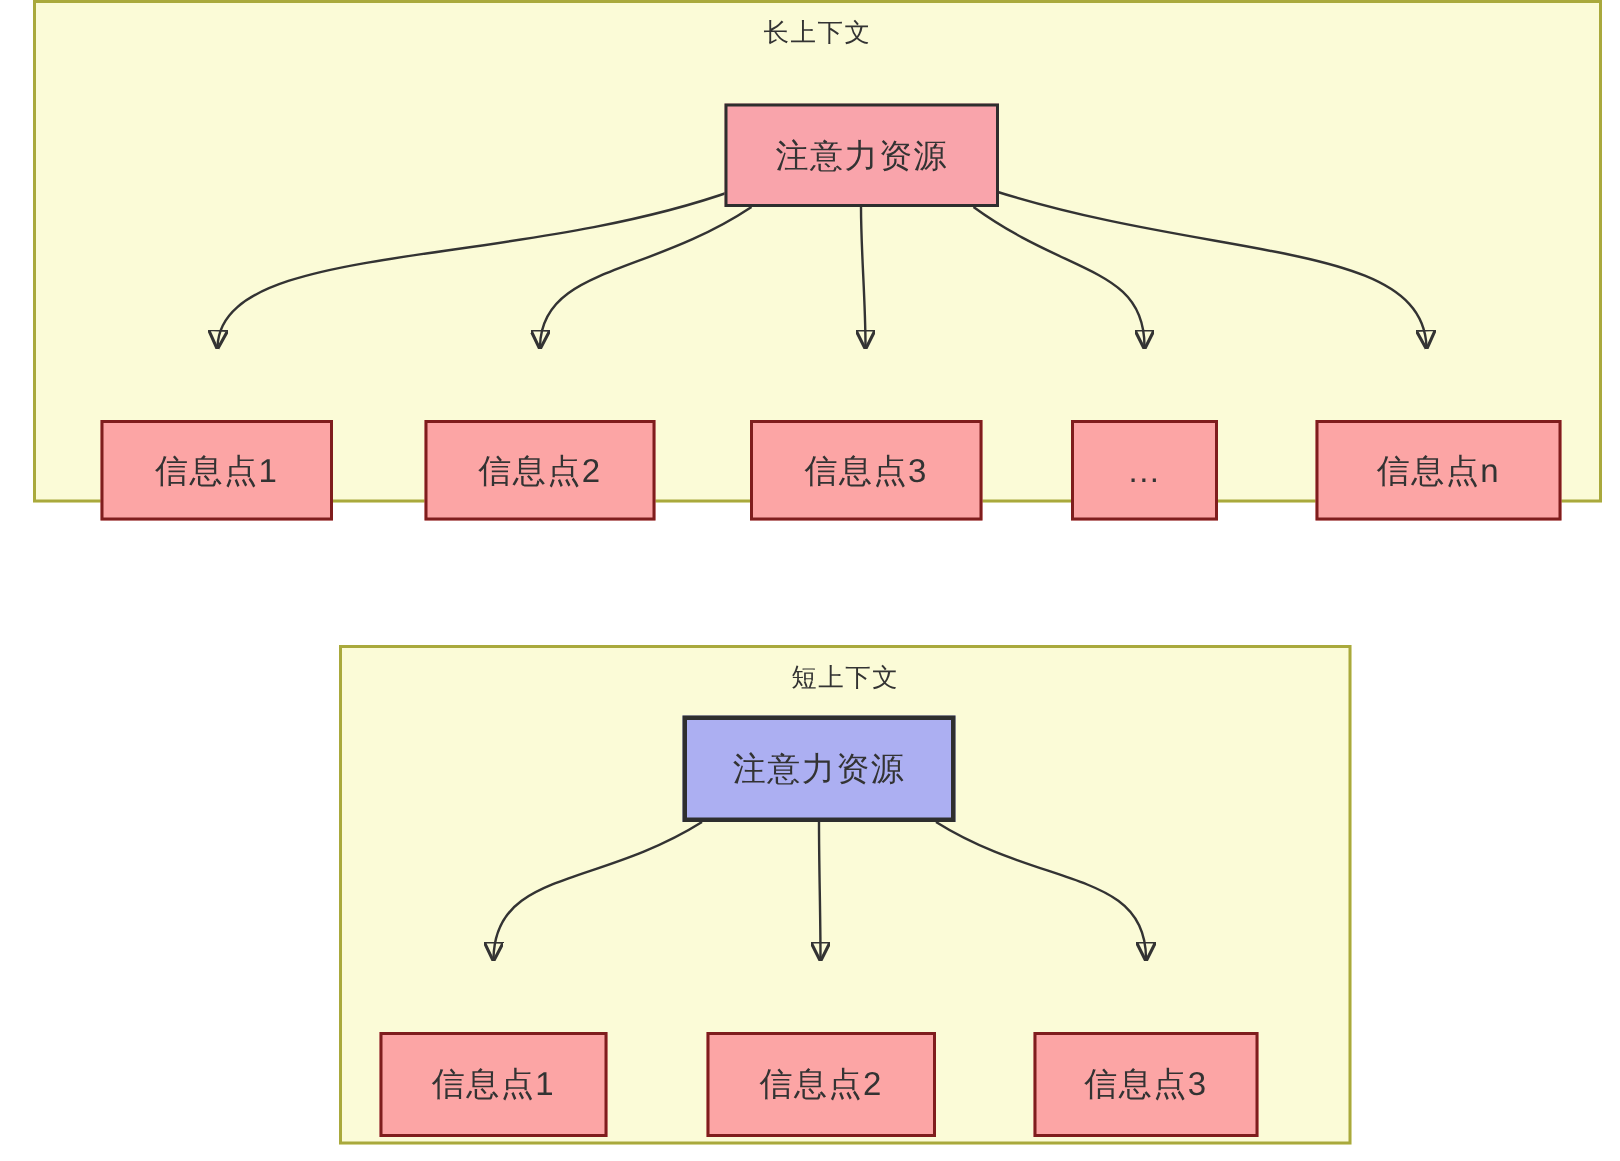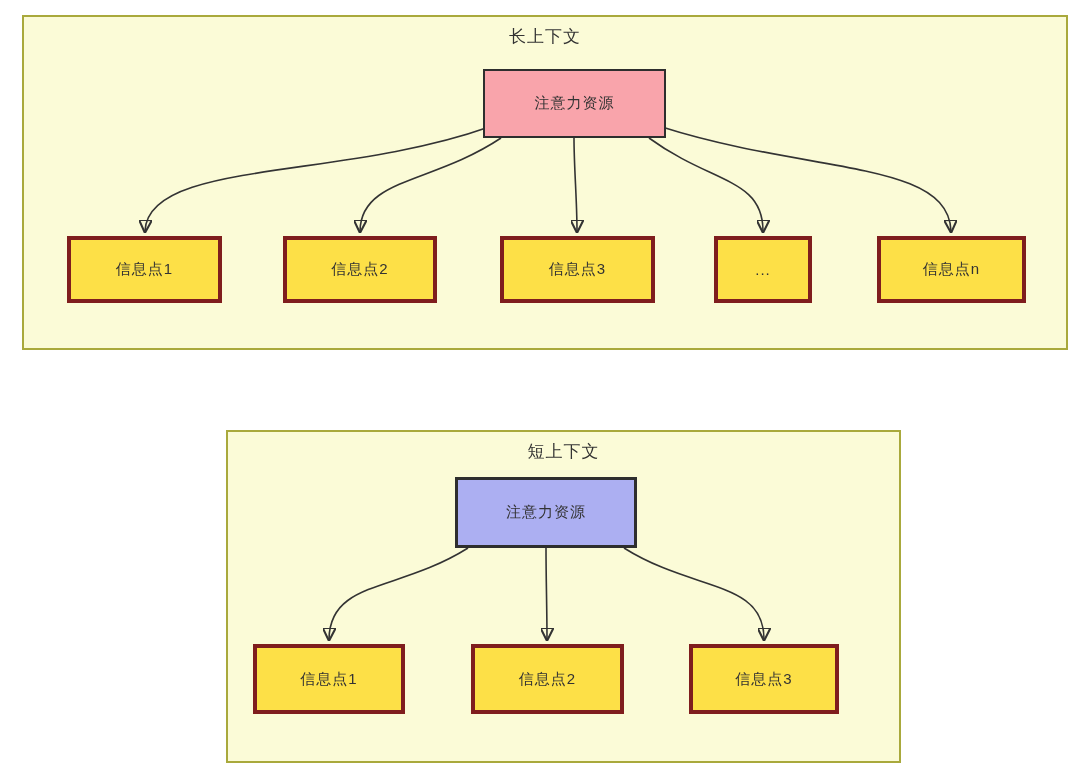--- a/index.html
+++ b/index.html
@@ -30,40 +30,41 @@
     font-size: 17px;
     color: #333333;
     letter-spacing: 1px;
   }
   .node {
     position: absolute;
     box-sizing: border-box;
     display: flex;
     align-items: center;
     justify-content: center;
-    font-size: 15px;
+    font-size: 22px;
     color: #333333;
     letter-spacing: 1px;
     text-align: center;
   }
   .root-node {
     border: 2.5px solid #2e2e2e;
   }
   .root-long { background: #f9a4ab; left: 483px; top: 69px; width: 183px; height: 69px; }
   .root-short { background: #acaff2; left: 455px; top: 477px; width: 182px; height: 71px; border-width: 3px; }
   .child-node {
-    background: #fde047;
-    border: 4px solid #7f1d1d;
+    background: #fca5a5;
+    border: 2px solid #7f1d1d;
+    margin-top: 44px;
   }
   
   .c-l1 { left: 67px;  top: 236px; width: 155px; height: 67px; }
   .c-l2 { left: 283px; top: 236px; width: 154px; height: 67px; }
   .c-l3 { left: 500px; top: 236px; width: 155px; height: 67px; }
   .c-l4 { left: 714px; top: 236px; width: 98px;  height: 67px; }
-  .c-l5 { left: 877px; top: 236px; width: 149px; height: 67px; }
+  .c-l5 { left: 877px; top: 236px; width: 164px; height: 67px; }
   
   .c-s1 { left: 253px; top: 644px; width: 152px; height: 70px; }
   .c-s2 { left: 471px; top: 644px; width: 153px; height: 70px; }
   .c-s3 { left: 689px; top: 644px; width: 150px; height: 70px; }
 
   #edge-layer {
     position: absolute;
     left: 0; top: 0;
     width: 1080px; height: 774px;
     pointer-events: none;
@@ -72,21 +73,21 @@
     fill: none;
     stroke: #333333;
     stroke-width: 1.6px;
   }
 </style>
 </head>
 <body>
 
 <div id="canvas">
 
-  <div class="container" style="left:22px; top:15px; width:1046px; height:335px;">
+  <div class="container" style="left:22px; top:0; width:1046px; height:335px;">
     <div class="container-title">长上下文</div>
   </div>
 
   <div class="container" style="left:207px; top:430px; width:675px; height:333px;margin-left:19px;">
     <div class="container-title">短上下文</div>
   </div>
 
   <svg id="edge-layer" viewBox="0 0 1080 774" xmlns="http://www.w3.org/2000/svg">
     <defs>
       <marker id="arrowhead" viewBox="0 0 10 10" refX="8.5" refY="5" markerWidth="13" markerHeight="13" markerUnits="userSpaceOnUse" orient="auto">

